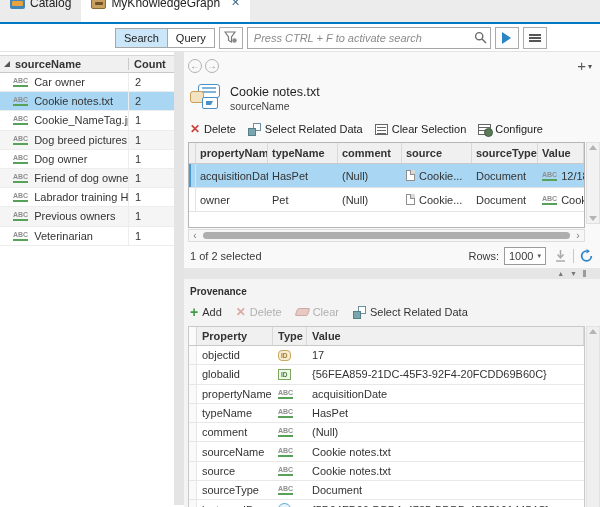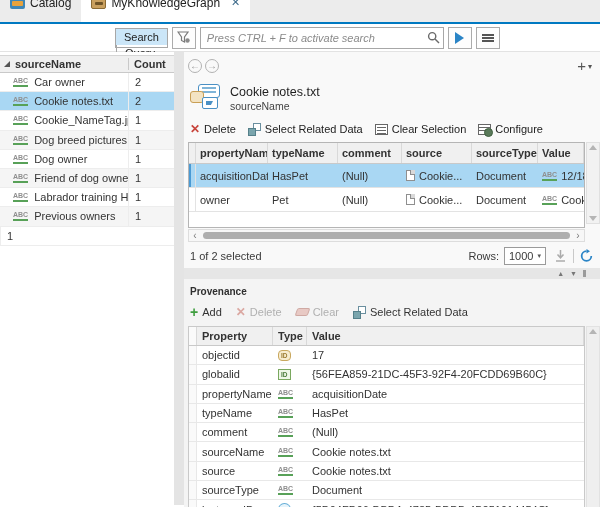--- a/index.html
+++ b/index.html
@@ -13,21 +13,21 @@
   .tab.inactive { background:transparent; }
   .tab.active { background:#fff; }
   .tab .close { font-size:11px; color:#3d6a8a; margin-left:6px; }
   .icon-catalog { width:15px; height:12px; background:#3e87b8; border-radius:2px; position:relative; }
   .icon-catalog::after { content:""; position:absolute; left:2px; top:4px; width:11px; height:5px; background:#e8a33d; border-radius:1px; }
   .icon-kg { width:15px; height:12px; background:#c9a05f; border:1px solid #8a6a34; border-radius:2px; position:relative; }
   .icon-kg::after { content:""; position:absolute; left:3px; top:4px; width:8px; height:3px; background:#6e5327; border-radius:1px; }
 
   
   .toolbar { height:28px; background:#fff; display:flex; align-items:center; padding-left:115px; gap:4px; border-bottom:1px solid #e3e3e3; }
-  .seg { display:flex; border:1px solid #a7a7a7; height:20px;flex-direction:column; }
+  .seg { display:flex; border:1px solid #a7a7a7; height:20px; }
   .seg .seg-btn { padding:2px 8px; font-size:11px; color:#222; display:flex; align-items:center; }
   .seg .seg-btn.on { background:#cbe6f8; }
   .seg .seg-btn + .seg-btn { border-left:1px solid #a7a7a7; }
   .tbtn { width:24px; height:22px; border:1px solid #ababab; background:#fdfdfd; display:flex; align-items:center; justify-content:center; }
   .searchwrap { position:relative; width:244px; height:22px; }
   .searchwrap input { width:100%; height:100%; border:1px solid #a7a7a7; padding:2px 22px 2px 6px; font-size:11px; font-family:"Liberation Sans", sans-serif; color:#333; }
   .searchwrap input::placeholder { font-style:italic; color:#8a8a8a; }
   .mag { position:absolute; right:4px; top:4px; }
   .play { width:0; height:0; border-left:9px solid #2a84c6; border-top:6px solid transparent; border-bottom:6px solid transparent; }
   .hamb { width:12px; height:8px; border-top:2px solid #555; border-bottom:2px solid #555; position:relative; }
@@ -238,20 +238,24 @@
         <span class="ccount">1</span>
       </div>
       <div class="lrow">
         <span class="cname">
             <span class="badge-abc">ABC</span>
             <span>Previous owners</span>
           </span>
         <span class="ccount">1</span>
       </div>
       <div class="lrow">
+        <span class="cname">
+            <span class="badge-abc">ABC</span>
+            <span>Veterinarian</span>
+          </span>
         <span class="ccount">1</span>
       </div>
     </div>
 
     <div class="vsplit"></div>
 
     <div class="rightpanel">
 
       <div class="navrow">
         <div class="circ">←</div>

